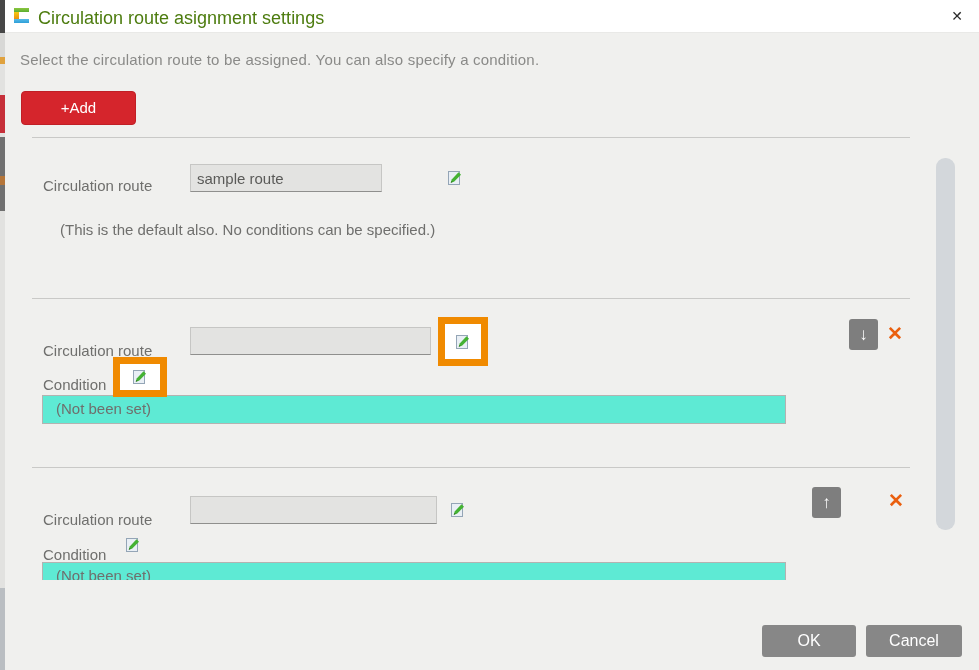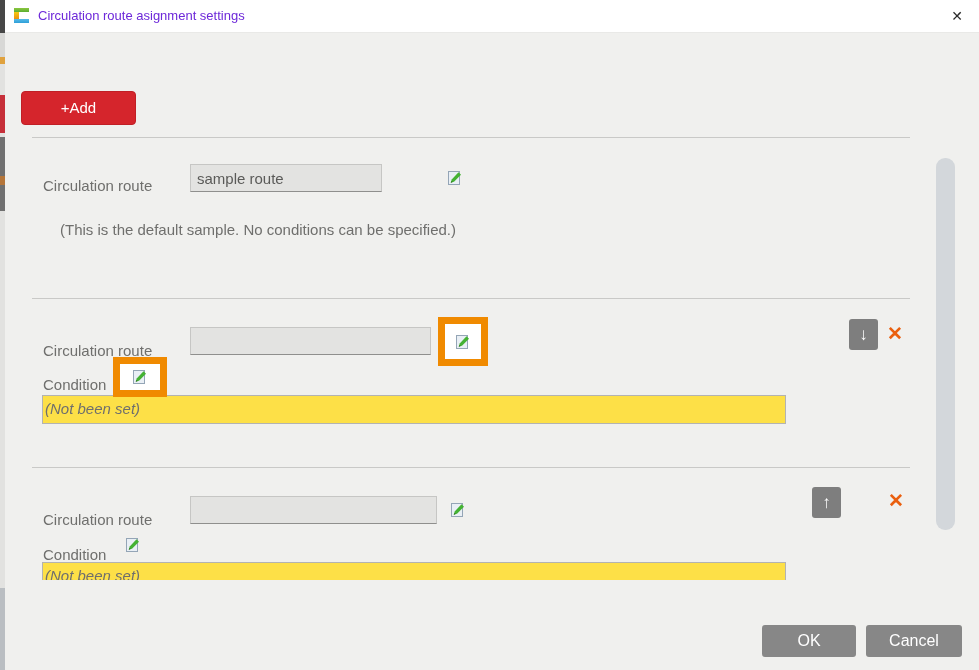--- a/index.html
+++ b/index.html
@@ -11,38 +11,38 @@
   #left-strip { position:absolute; left:0; top:0; width:5px; height:670px; background:#e2e2e0; z-index:5; }
   .strip-seg { position:absolute; left:0; width:5px; }
 
   
   #titlebar { position:absolute; left:5px; top:0; width:974px; height:33px; background:#ffffff; border-bottom:1px solid #e9e9e7; z-index:4; }
   #app-logo { position:absolute; left:9px; top:8px; width:16px; height:16px; }
   #app-logo .bar { position:absolute; }
   #app-logo .bar-green { left:0; top:0; width:15px; height:4px; background:linear-gradient(#8cc63f,#5aad31); }
   #app-logo .bar-yellow { left:0; top:4px; width:5px; height:7px; background:linear-gradient(#f4c912,#e9900f); }
   #app-logo .bar-blue { left:0; top:11px; width:15px; height:4px; background:linear-gradient(#55b9e8,#2f9fd8); }
-  #window-title { position:absolute; left:33px; top:8px; font-size:13px; color:#6d28d9; white-space:nowrap; }
+  #window-title { position:absolute; left:33px; top:8px; font-size:18px; color:#4d7c0f; white-space:nowrap; }
   #close-btn { position:absolute; right:12px; top:6px; width:20px; height:20px; font-size:14px; color:#2a2a2a; text-align:center; line-height:20px; cursor:pointer; }
 
   
   #intro-text { position:absolute; left:20px; top:51px; font-size:15px; color:#8a8a88; letter-spacing:.2px; }
   #add-btn { position:absolute; left:21px; top:91px; width:115px; height:34px; background:#d5252c; color:#fff;
              border:1px solid #c01f26; border-radius:4px; font-size:15px; text-align:center; line-height:32px; cursor:pointer;
              font-family:"Liberation Sans", sans-serif; }
 
   .divider { position:absolute; left:32px; width:878px; height:1px; background:#c9c9c7; }
   #divider-1 { top:137px; } #divider-2 { top:298px; } #divider-3 { top:467px; }
 
   
   .field-label { position:absolute; font-size:15px; color:#6f6f6d; white-space:nowrap;margin-top:8px; }
   .route-input { position:absolute; height:28px; background:#e3e3e1; border:1px solid #c6c6c4; border-bottom:1px solid #8f8f8d;
                  font-size:15px; color:#5a5a58; padding:0 6px; font-family:"Liberation Sans", sans-serif; }
   .edit-icon { position:absolute; width:16px; height:16px; cursor:pointer; }
-  .notset-box { position:absolute; background:#fde047; border:1px solid #b3b3b1; font-size:15px; color:#6f6f6d; padding:4px 0 0 2px; overflow:hidden;font-style:italic; }
+  .notset-box { position:absolute; background:#5eead4; border:1px solid #b3b3b1; font-size:15px; color:#6f6f6d; padding:4px 0 0 13px; overflow:hidden; }
   .hl-rect { position:absolute; border:7px solid #f08a00; background:#ffffff; display:flex; align-items:center; justify-content:center; z-index:3; }
   .move-btn { position:absolute; width:29px; height:31px; background:#7e7e7e; border:none; border-radius:3px; color:#fff; font-size:17px;
               line-height:29px; text-align:center; cursor:pointer; font-family:"Liberation Sans", sans-serif; }
   .del-x { position:absolute; font-size:19px; font-weight:bold; color:#ea5f0e; cursor:pointer; line-height:19px; }
 
   
   #s1-label { left:43px; top:169px; }
   #s1-input { left:190px; top:164px; width:192px; }
   #s1-edit  { left:447px; top:170px; }
   #s1-note  { position:absolute; left:60px; top:221px; font-size:15px; color:#6f6f6d; }
@@ -95,34 +95,35 @@
   <div id="titlebar">
     <div id="app-logo">
       <div class="bar bar-green"></div>
       <div class="bar bar-yellow"></div>
       <div class="bar bar-blue"></div>
     </div>
     <div id="window-title">Circulation route asignment settings</div>
     <div id="close-btn">✕</div>
   </div>
 
+  <div id="intro-text">Select the circulation route to be assigned. You can also specify a condition.</div>
   <button id="add-btn">+Add</button>
 
   <div class="divider" id="divider-1"></div>
 
   <div class="field-label" id="s1-label">Circulation route</div>
   <input class="route-input" id="s1-input" type="text" value="sample route" style="">
   <span class="edit-icon" id="s1-edit">
     <svg width="16" height="16" viewBox="0 0 16 16">
       <rect x="1.5" y="1.5" width="11" height="13" fill="#e9eff5" stroke="#94a5b6" stroke-width="1"></rect>
       <path d="M11.5 2.2 L14 4.7 L7 11.7 L3.8 12.6 L4.7 9.4 Z" fill="#44b233"></path>
       <path d="M4.6 10.9 L3.6 13 L5.8 12.1 Z" fill="#2a6b1d"></path>
     </svg>
   </span>
-  <div id="s1-note">(This is the default sample. No conditions can be specified.)</div>
+  <div id="s1-note">(This is the default also. No conditions can be specified.)</div>
 
   <div class="divider" id="divider-2"></div>
 
   <div class="field-label" id="s2-label">Circulation route</div>
   <input class="route-input" id="s2-input" type="text" value="" style="">
   <div class="hl-rect" id="s2-hl-route">
     <span class="edit-icon" style="position:static">
       <svg width="16" height="16" viewBox="0 0 16 16">
         <rect x="1.5" y="1.5" width="11" height="13" fill="#e9eff5" stroke="#94a5b6" stroke-width="1"></rect>
         <path d="M11.5 2.2 L14 4.7 L7 11.7 L3.8 12.6 L4.7 9.4 Z" fill="#44b233"></path>

